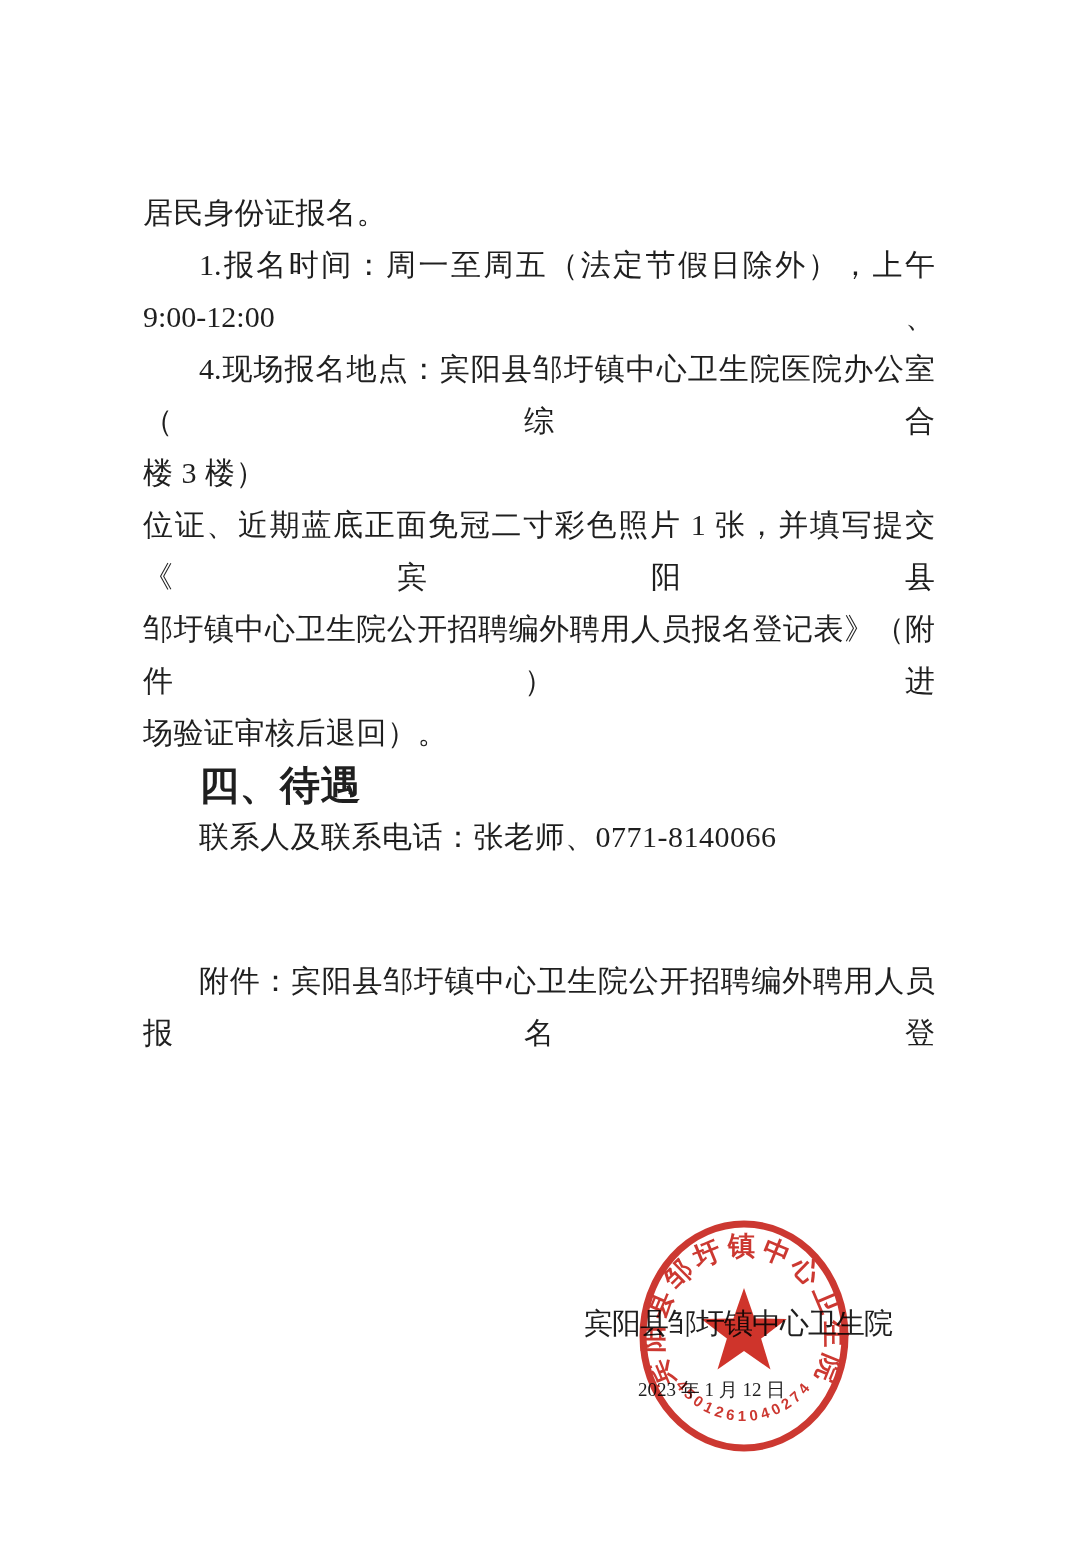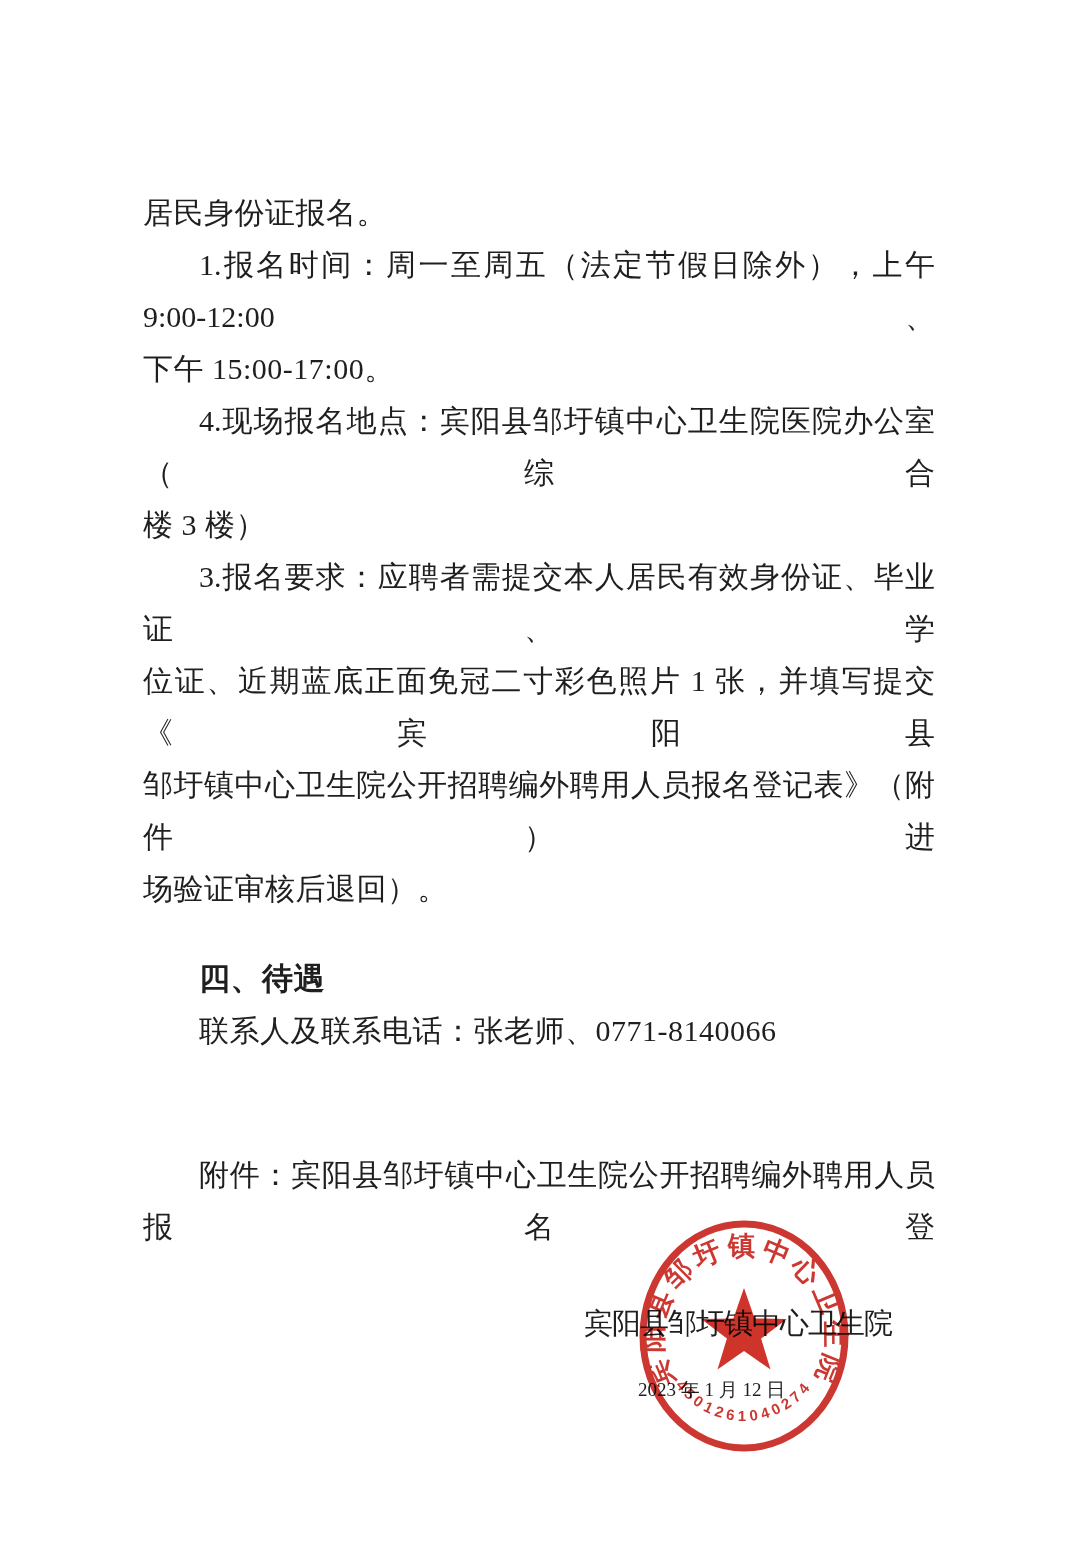--- a/index.html
+++ b/index.html
@@ -27,22 +27,21 @@
     white-space:normal;
     text-align:justify;
     text-align-last:justify;
     letter-spacing:0;
   }
   .line.indent{padding-left:56px;}
   .line.indent.fill{padding-left:0;text-indent:56px;}
   .line.heading{
     font-family:"Liberation Sans","DejaVu Sans",sans-serif;
     font-weight:700;
-    font-size:31px;
-    margin-top:38px;
+    font-size:40px;
   }
   .line.gap-before{margin-top:92px;}
   .signature-org{
     position:absolute;
     left:584px;top:1303px;
     font-size:29px;line-height:40px;
     letter-spacing:-1px;
     white-space:nowrap;
     color:#1f1f1f;
   }
@@ -78,24 +77,22 @@
   }
 </style>
 </head>
 <body>
 
 <div class="page">
 
   <div class="doc">
     <div class="line">居民身份证报名。</div>
     <div class="line indent fill">1.报名时间：周一至周五（法定节假日除外），上午 9:00-12:00、</div>
-    <div class="line">下午 15:00-17:00。</div>
     <div class="line indent fill">4.现场报名地点：宾阳县邹圩镇中心卫生院医院办公室（综合</div>
     <div class="line">楼 3 楼）</div>
-    <div class="line indent fill">3.报名要求：应聘者需提交本人居民有效身份证、毕业证、学</div>
     <div class="line fill">位证、近期蓝底正面免冠二寸彩色照片 1 张，并填写提交《宾阳县</div>
     <div class="line fill">邹圩镇中心卫生院公开招聘编外聘用人员报名登记表》（附件）进</div>
     <div class="line">场验证审核后退回）。</div>
     <div class="line indent heading">四、待遇</div>
     <div class="line indent">联系人及联系电话：张老师、0771-8140066</div>
     <div class="line indent fill gap-before">附件：宾阳县邹圩镇中心卫生院公开招聘编外聘用人员报名登</div>
 
   </div>
 
   <div class="signature-org">宾阳县邹圩镇中心卫生院</div>

